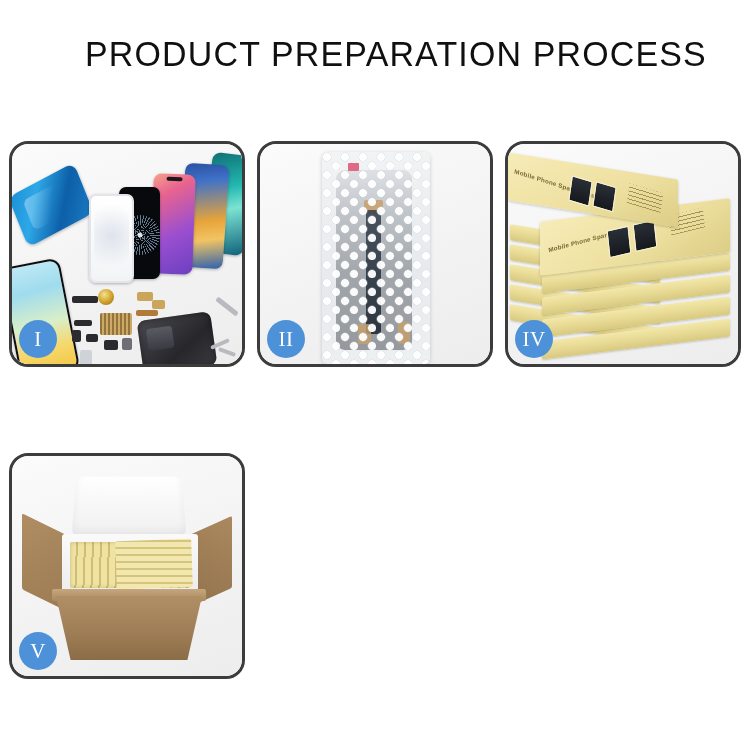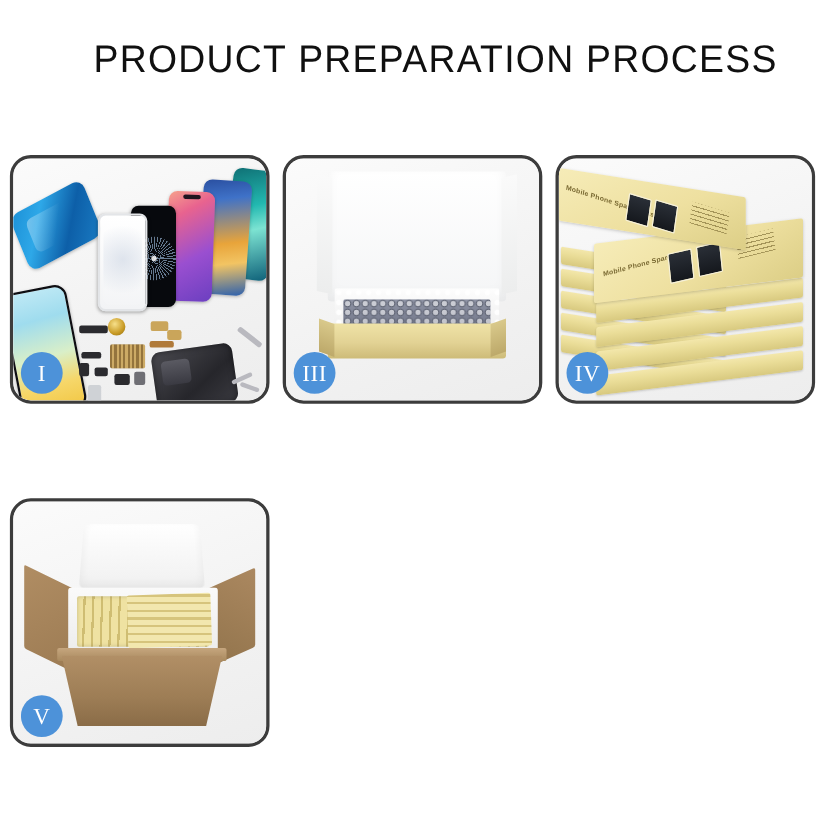--- a/index.html
+++ b/index.html
@@ -428,32 +428,35 @@
         <div class="part" style="left:110px;top:194px;width:10px;height:12px;background:#6e6e74;"></div>
         <div class="part" style="left:124px;top:166px;width:22px;height:6px;background:#b07a3a;"></div>
         <div class="part" style="left:68px;top:206px;width:12px;height:16px;background:#cfd2d6;"></div>
         <div class="tool" style="left:202px;top:160px;width:26px;height:5px;transform:rotate(38deg);"></div>
         <div class="tool" style="left:198px;top:198px;width:20px;height:4px;transform:rotate(-24deg);"></div>
         <div class="tool" style="left:206px;top:206px;width:18px;height:4px;transform:rotate(20deg);"></div>
       </div>
       <div class="badge">I</div>
     </div>
 
-
-    <div class="panel p3">
+    <div class="panel p2">
       <div class="scene">
-        <div class="lidback"></div>
-        <div class="foam"></div>
-        <div class="bubblemat"></div>
-        <div class="traybody"></div>
-        <div class="trayleft"></div>
-        <div class="trayright"></div>
+        <div class="bag">
+          <div class="inner"></div>
+          <div class="conn"></div>
+          <div class="flex"></div>
+          <div class="conn2"></div>
+          <div class="conn3"></div>
+          <div class="bubbles"></div>
+          <div class="sticker"></div>
+        </div>
       </div>
-      <div class="badge">III</div>
+      <div class="badge">II</div>
     </div>
+
 
     <div class="panel p4">
       <div class="scene">
         <div class="stack">
 
           <div class="box" style="left:2px;  top:172px; width:150px; height:16px; transform:skewY(9deg);"></div>
           <div class="box" style="left:2px;  top:152px; width:150px; height:16px; transform:skewY(9deg);"></div>
           <div class="box" style="left:2px;  top:132px; width:150px; height:16px; transform:skewY(9deg);"></div>
           <div class="box" style="left:2px;  top:112px; width:150px; height:16px; transform:skewY(9deg);"></div>
           <div class="box" style="left:2px;  top:92px;  width:150px; height:16px; transform:skewY(9deg);"></div>

